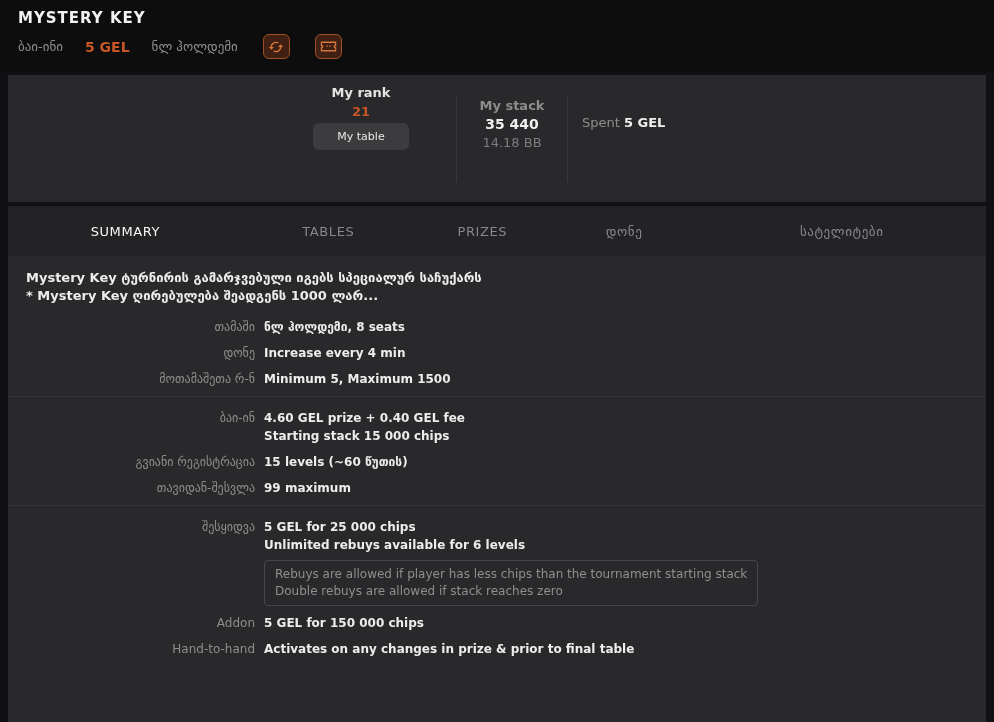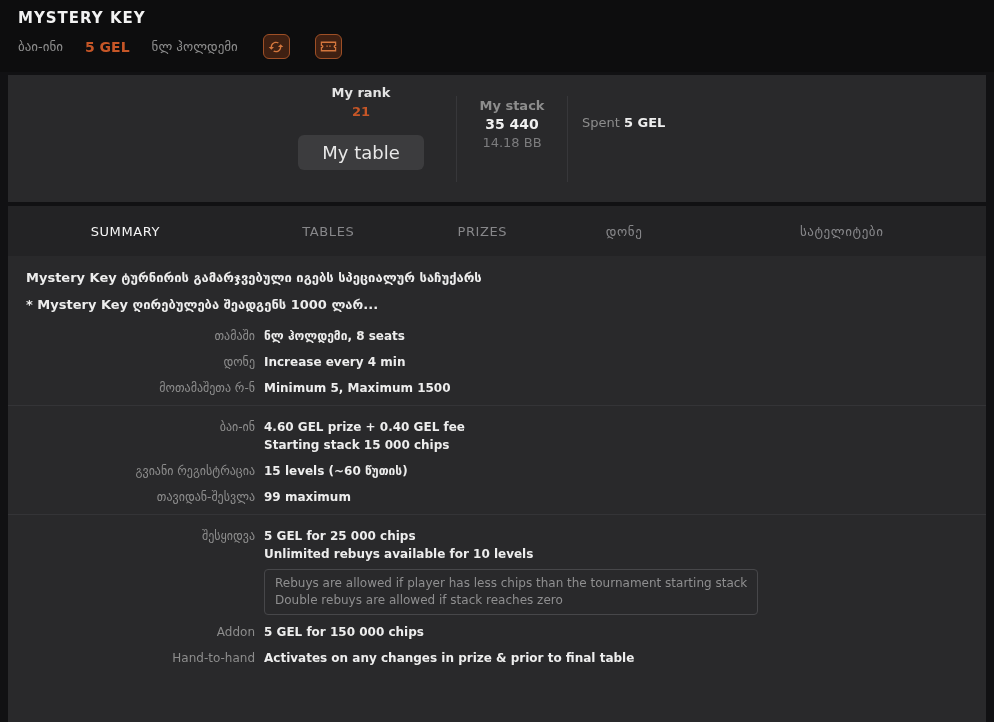--- a/index.html
+++ b/index.html
@@ -47,27 +47,27 @@
 
   
   .stats { height:127px; display:flex; justify-content:center; margin-top:3px; }
   .stats-col-rank {
     width:190px; padding-top:10px;
     display:flex; flex-direction:column; align-items:center;
   }
   .rank-label { font-size:13px; font-weight:bold; color:#e4e4e4; }
   .rank-value { font-size:13px; font-weight:bold; color:#c65627; margin-top:4px; }
   .my-table-btn {
-    margin-top:16px;
+    margin-top:4px;
     background:#3c3c3e;
     border:none;
     border-radius:6px;
     color:#e8e8e8;
     font-family:inherit;
-    font-size:18px;
+    font-size:11px;
     padding:7px 24px;
     cursor:pointer;
   }
   .v-div { width:1px; background:#37373a; height:86px; align-self:center; }
   .stats-col-stack {
     width:110px; padding-top:23px;
     display:flex; flex-direction:column; align-items:center;
   }
   .stack-label { font-size:13px; font-weight:bold; color:#8d8d8d; }
   .stack-value { font-size:14px; font-weight:bold; color:#efefef; margin-top:3px; }
@@ -93,21 +93,21 @@
     font-size:13px;
     font-weight:normal;
     letter-spacing:0.6px;
     color:#87878a;
     cursor:pointer;
   }
   .tab.active { color:#f5f5f5; }
 
   .content { flex:1; background:#29292b; padding:14px 18px 0 18px; overflow:hidden; }
   .intro-line { font-size:13px; font-weight:bold; color:#ededed; line-height:16px; }
-  .intro-line + .intro-line { margin-top:11px; }
+  .intro-line + .intro-line { margin-top:2px; }
   .rows { margin-top:14px; }
   .row { display:flex; margin-bottom:8px; }
   .row-label {
     width:238px;
     flex:0 0 238px;
     text-align:right;
     color:#8d8d8d;
     font-size:12px;
     line-height:18px;
     padding-right:9px;
@@ -217,21 +217,21 @@
         <div class="row-label">თავიდან-შესვლა</div>
         <div class="row-value">99 maximum</div>
       </div>
 
       <div class="section-divider"></div>
 
       <div class="row">
         <div class="row-label">შესყიდვა</div>
         <div class="row-value">
           <div>5 GEL for 25 000 chips</div>
-          <div>Unlimited rebuys available for 10 levels</div>
+          <div>Unlimited rebuys available for 6 levels</div>
           <div class="note-box">
             <div>Rebuys are allowed if player has less chips than the tournament starting stack</div>
             <div>Double rebuys are allowed if stack reaches zero</div>
           </div>
         </div>
       </div>
       <div class="row">
         <div class="row-label">Addon</div>
         <div class="row-value">5 GEL for 150 000 chips</div>
       </div>

